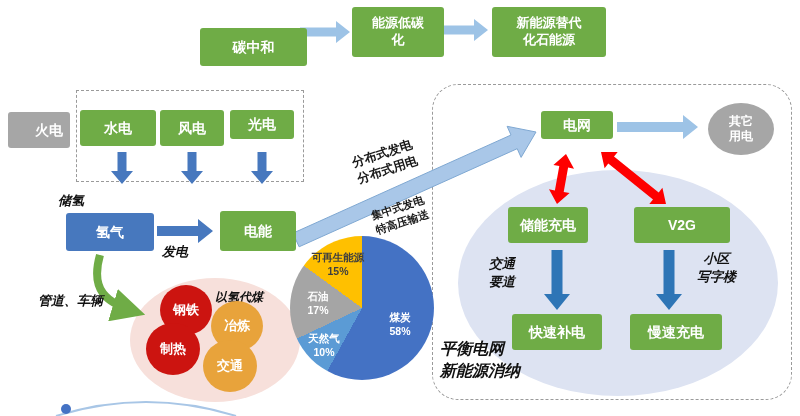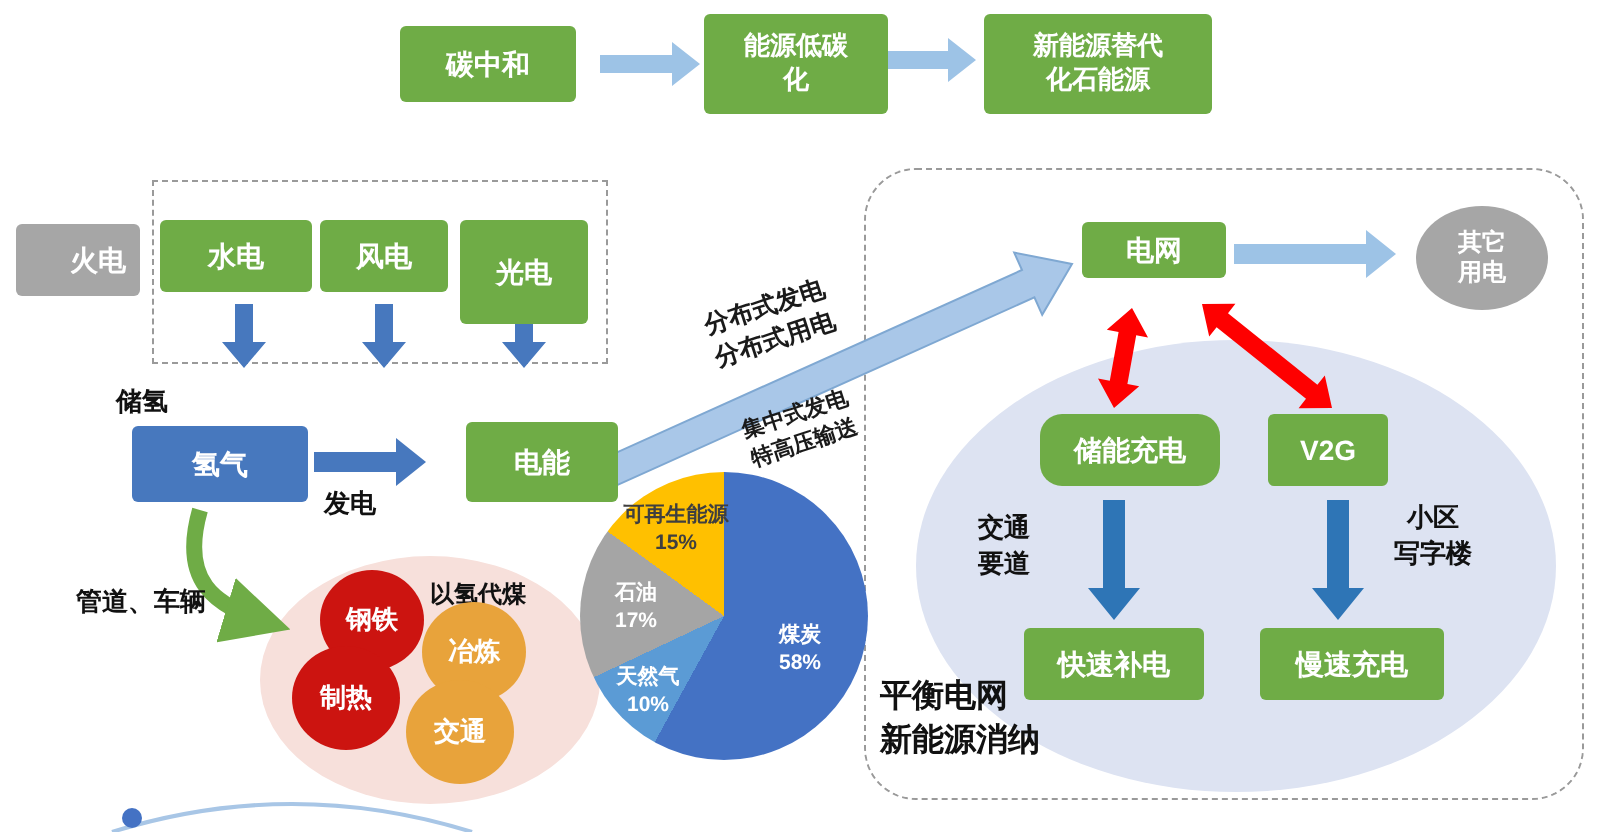--- a/index.html
+++ b/index.html
@@ -25,21 +25,21 @@
   .gbox.blue{background:var(--blue,#4778BE);}
 
   
   .circle{position:absolute;border-radius:50%;display:flex;align-items:center;justify-content:center;
           color:#fff;font-weight:bold;font-size:13px;text-align:center;white-space:pre-line;line-height:1.25;}
   .circle.red{background:var(--circle_red,#CC1410);}
   .circle.orange{background:var(--circle_orange,#E8A33B);}
   .circle.gray-ell{background:var(--gray,#A6A6A6);font-size:12px;}
 
   
-  .lbl{position:absolute;font-size:13px;color:#111;white-space:pre-line;line-height:1.35;font-weight:600;}
+  .lbl{position:absolute;font-size:13px;color:#111;white-space:pre-line;line-height:1.35;font-weight:600;font-style:italic;}
 
   
   .pie{position:absolute;border-radius:50%;}
   .slice-lbl{position:absolute;transform:translate(-50%,-50%);font-size:10.5px;font-weight:600;
              text-align:center;white-space:pre-line;line-height:1.3;}
 
   
   .rot{position:absolute;transform:translate(-50%,-50%) rotate(-18deg);font-weight:bold;
        text-align:center;white-space:pre-line;line-height:1.35;color:#1a1a1a;}
 </style>
@@ -69,35 +69,35 @@
       <polygon points="257.5,152.0 257.5,171.0 251.0,171.0 262.0,184.0 273.0,171.0 266.5,171.0 266.5,152.0" fill="#4778BE"></polygon>
       <polygon points="157.0,236.0 198.0,236.0 198.0,243.0 213.0,231.0 198.0,219.0 198.0,226.0 157.0,226.0" fill="#4778BE"></polygon>
       <polygon points="299.1,246.8 517.2,148.7 521.1,157.4 536.0,132.0 507.1,126.3 511.0,135.0 292.9,233.2" fill="#A9C7E8" stroke="#7FA8D2" stroke-width="1"></polygon>
       <polygon points="617.0,132.0 683.0,132.0 683.0,139.0 698.0,127.0 683.0,115.0 683.0,122.0 617.0,122.0" fill="#9DC3E6"></polygon>
       <polygon points="566.0,154.0 553.4,164.9 559.3,166.0 554.9,190.4 549.0,189.3 557.0,204.0 569.6,193.1 563.7,192.0 568.1,167.6 574.0,168.7" fill="#FE0000"></polygon>
       <polygon points="601.0,152.0 604.6,168.3 608.3,163.6 653.0,199.4 649.3,204.1 666.0,204.0 662.4,187.7 658.7,192.4 614.0,156.6 617.7,151.9" fill="#FE0000"></polygon>
       <polygon points="551.5,250.0 551.5,294.0 544.0,294.0 557.0,310.0 570.0,294.0 562.5,294.0 562.5,250.0" fill="#2E75B6"></polygon>
       <polygon points="663.5,250.0 663.5,294.0 656.0,294.0 669.0,310.0 682.0,294.0 674.5,294.0 674.5,250.0" fill="#2E75B6"></polygon>
     </svg>
 
-  <div class="gbox" style="left:200px;top:13px;width:88px;height:38px;">碳中和</div>
+  <div class="gbox" style="left:200px;top:28px;width:107px;height:38px;">碳中和</div>
   <div class="gbox two" style="left:352px;top:7px;width:92px;height:50px;">能源低碳
 化</div>
   <div class="gbox two" style="left:492px;top:7px;width:114px;height:50px;">新能源替代
 化石能源</div>
 
   <div class="gbox gray" style="left:8px;top:112px;width:62px;height:36px;">火电</div>
   <div class="gbox" style="left:80px;top:110px;width:76px;height:36px;">水电</div>
   <div class="gbox" style="left:160px;top:110px;width:64px;height:36px;">风电</div>
-  <div class="gbox" style="left:230px;top:110px;width:64px;height:52px;">光电</div>
+  <div class="gbox" style="left:230px;top:110px;width:64px;height:29px;">光电</div>
 
   <div class="lbl" style="left:58px;top:192px;">储氢</div>
   <div class="gbox blue" style="left:66px;top:213px;width:88px;height:38px;">氢气</div>
   <div class="lbl" style="left:162px;top:243px;">发电</div>
-  <div class="gbox" style="left:233px;top:211px;width:76px;height:40px;">电能</div>
+  <div class="gbox" style="left:220px;top:211px;width:76px;height:40px;">电能</div>
   <div class="lbl" style="left:38px;top:292px;">管道、车辆</div>
   <div class="lbl" style="left:215px;top:289px;font-size:12px;">以氢代煤</div>
   <div class="circle red" style="left:160px;top:285px;width:52px;height:50px;">钢铁</div>
   <div class="circle orange" style="left:211px;top:301px;width:52px;height:50px;">冶炼</div>
   <div class="circle red" style="left:146px;top:323px;width:54px;height:52px;">制热</div>
   <div class="circle orange" style="left:203px;top:340px;width:54px;height:52px;">交通</div>
 
   <div class="pie" style="left: 290px; top: 236px; width: 144px; height: 144px; background: conic-gradient(rgb(68, 114, 196) 0deg, rgb(68, 114, 196) 208.8deg, rgb(91, 155, 213) 208.8deg, rgb(91, 155, 213) 244.8deg, rgb(165, 165, 165) 244.8deg, rgb(165, 165, 165) 306deg, rgb(255, 192, 0) 306deg, rgb(255, 192, 0) 360deg);"></div>
   <div class="slice-lbl" style="left: 400px; top: 325px; color: rgb(255, 255, 255);">煤炭
 58%</div>
@@ -109,22 +109,22 @@
 15%</div>
 
   <div class="rot" style="left:385px;top:162px;font-size:12.5px;">分布式发电
 分布式用电</div>
   <div class="rot" style="left:400px;top:215px;font-size:11px;">集中式发电
 特高压输送</div>
 
   <div class="gbox" style="left:541px;top:111px;width:72px;height:28px;">电网</div>
   <div class="circle gray-ell" style="left:708px;top:103px;width:66px;height:52px;">其它
 用电</div>
-  <div class="gbox" style="left:520px;top:207px;width:90px;height:36px;border-radius:11px;">储能充电</div>
-  <div class="gbox" style="left:634px;top:207px;width:60px;height:36px;">V2G</div>
+  <div class="gbox" style="left:508px;top:207px;width:80px;height:36px;">储能充电</div>
+  <div class="gbox" style="left:634px;top:207px;width:96px;height:36px;">V2G</div>
   <div class="lbl" style="left:489px;top:255px;text-align:center;">交通
 要道</div>
   <div class="lbl" style="left:697px;top:250px;text-align:center;">小区
 写字楼</div>
   <div class="gbox" style="left:512px;top:314px;width:90px;height:36px;">快速补电</div>
   <div class="gbox" style="left:630px;top:314px;width:92px;height:36px;">慢速充电</div>
   <div class="lbl" style="left:440px;top:338px;font-size:16px;">平衡电网
 新能源消纳</div>
 
 </div>

